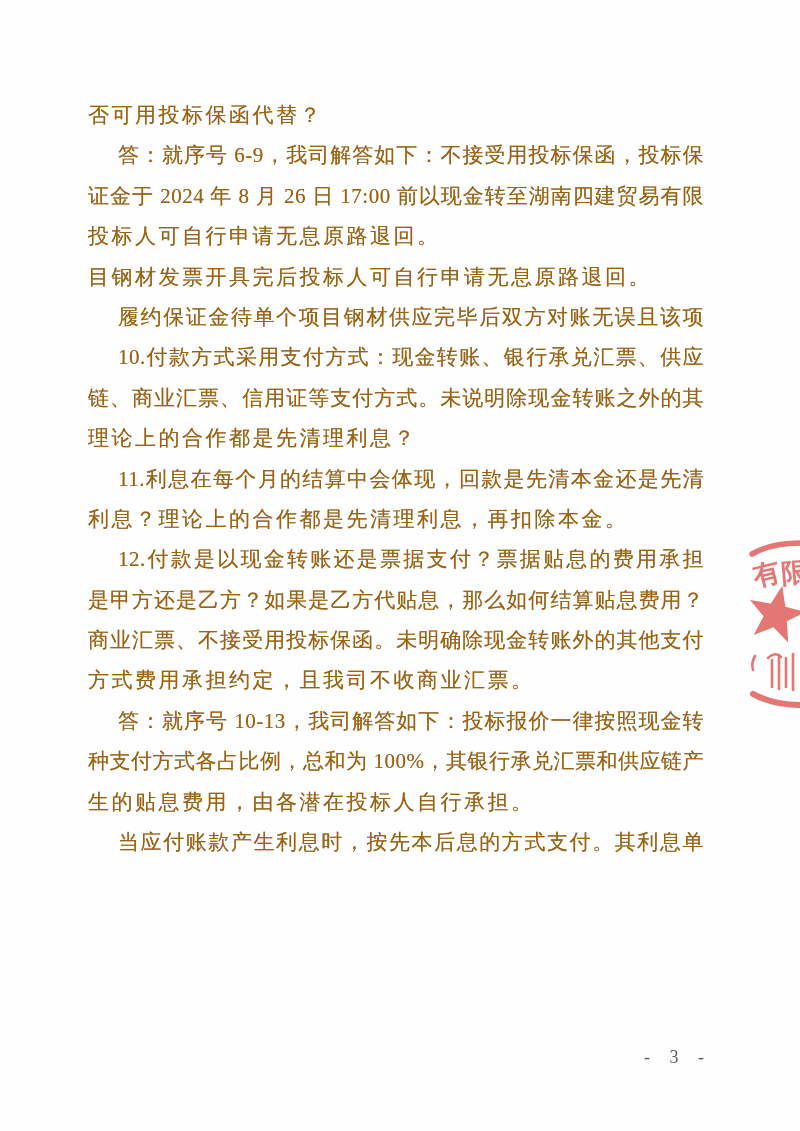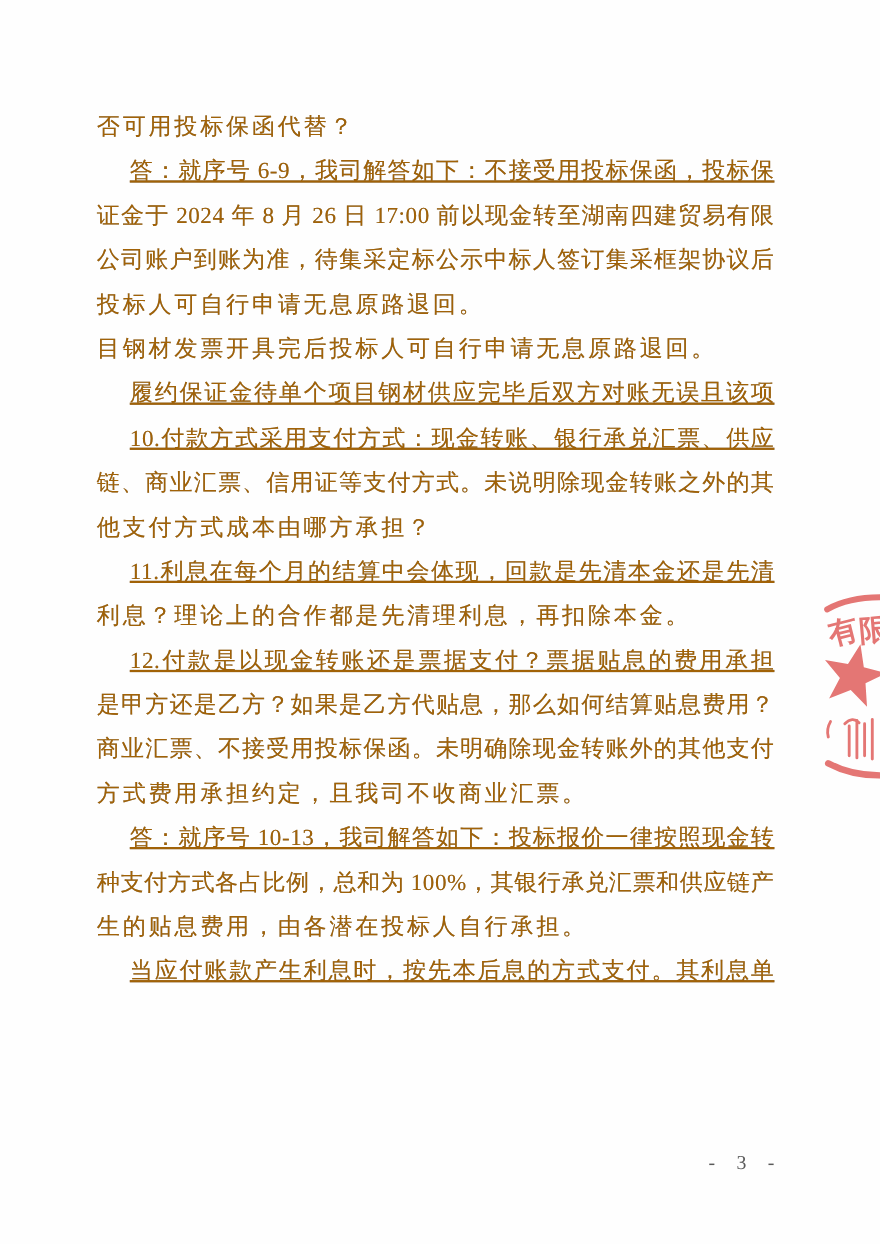--- a/index.html
+++ b/index.html
@@ -31,21 +31,20 @@
     text-shadow: 0 0 0.6px rgba(76,76,76,0.55);
   }
   .doc-line.justify {
     letter-spacing: 0.5px;
     white-space: normal;
     text-align: justify;
     text-align-last: justify;
   }
   .doc-line.indent {
     text-indent: 30px;
-    text-decoration: underline;
   }
   .page-number {
     position: absolute;
     left: 644px;
     top: 1047px;
     font-size: 18px;
     color: #5a5a5a;
     letter-spacing: 4px;
     word-spacing: 7px;
     white-space: nowrap;
@@ -66,27 +65,26 @@
 </style>
 </head>
 <body>
 
 <div class="page">
 
   <div class="text-block">
     <div class="doc-line">否可用投标保函代替？</div>
     <div class="doc-line indent justify">答：就序号 6-9，我司解答如下：不接受用投标保函，投标保</div>
     <div class="doc-line justify">证金于 2024 年 8 月 26 日 17:00 前以现金转至湖南四建贸易有限</div>
-    <div class="doc-line justify">公司账户到账为准，待集采定标公示中标人签订集采框架协议后</div>
     <div class="doc-line">投标人可自行申请无息原路退回。</div>
     <div class="doc-line">目钢材发票开具完后投标人可自行申请无息原路退回。</div>
     <div class="doc-line indent justify">履约保证金待单个项目钢材供应完毕后双方对账无误且该项</div>
     <div class="doc-line indent justify">10.付款方式采用支付方式：现金转账、银行承兑汇票、供应</div>
     <div class="doc-line justify">链、商业汇票、信用证等支付方式。未说明除现金转账之外的其</div>
-    <div class="doc-line">他支付方式成本由哪方承担？</div>
+    <div class="doc-line">理论上的合作都是先清理利息？</div>
     <div class="doc-line indent justify">11.利息在每个月的结算中会体现，回款是先清本金还是先清</div>
     <div class="doc-line">利息？理论上的合作都是先清理利息，再扣除本金。</div>
     <div class="doc-line indent justify">12.付款是以现金转账还是票据支付？票据贴息的费用承担</div>
     <div class="doc-line justify">是甲方还是乙方？如果是乙方代贴息，那么如何结算贴息费用？</div>
     <div class="doc-line justify">商业汇票、不接受用投标保函。未明确除现金转账外的其他支付</div>
     <div class="doc-line">方式费用承担约定，且我司不收商业汇票。</div>
     <div class="doc-line indent justify">答：就序号 10-13，我司解答如下：投标报价一律按照现金转</div>
     <div class="doc-line justify">种支付方式各占比例，总和为 100%，其银行承兑汇票和供应链产</div>
     <div class="doc-line">生的贴息费用，由各潜在投标人自行承担。</div>
     <div class="doc-line indent justify">当应付账款产生利息时，按先本后息的方式支付。其利息单</div>

